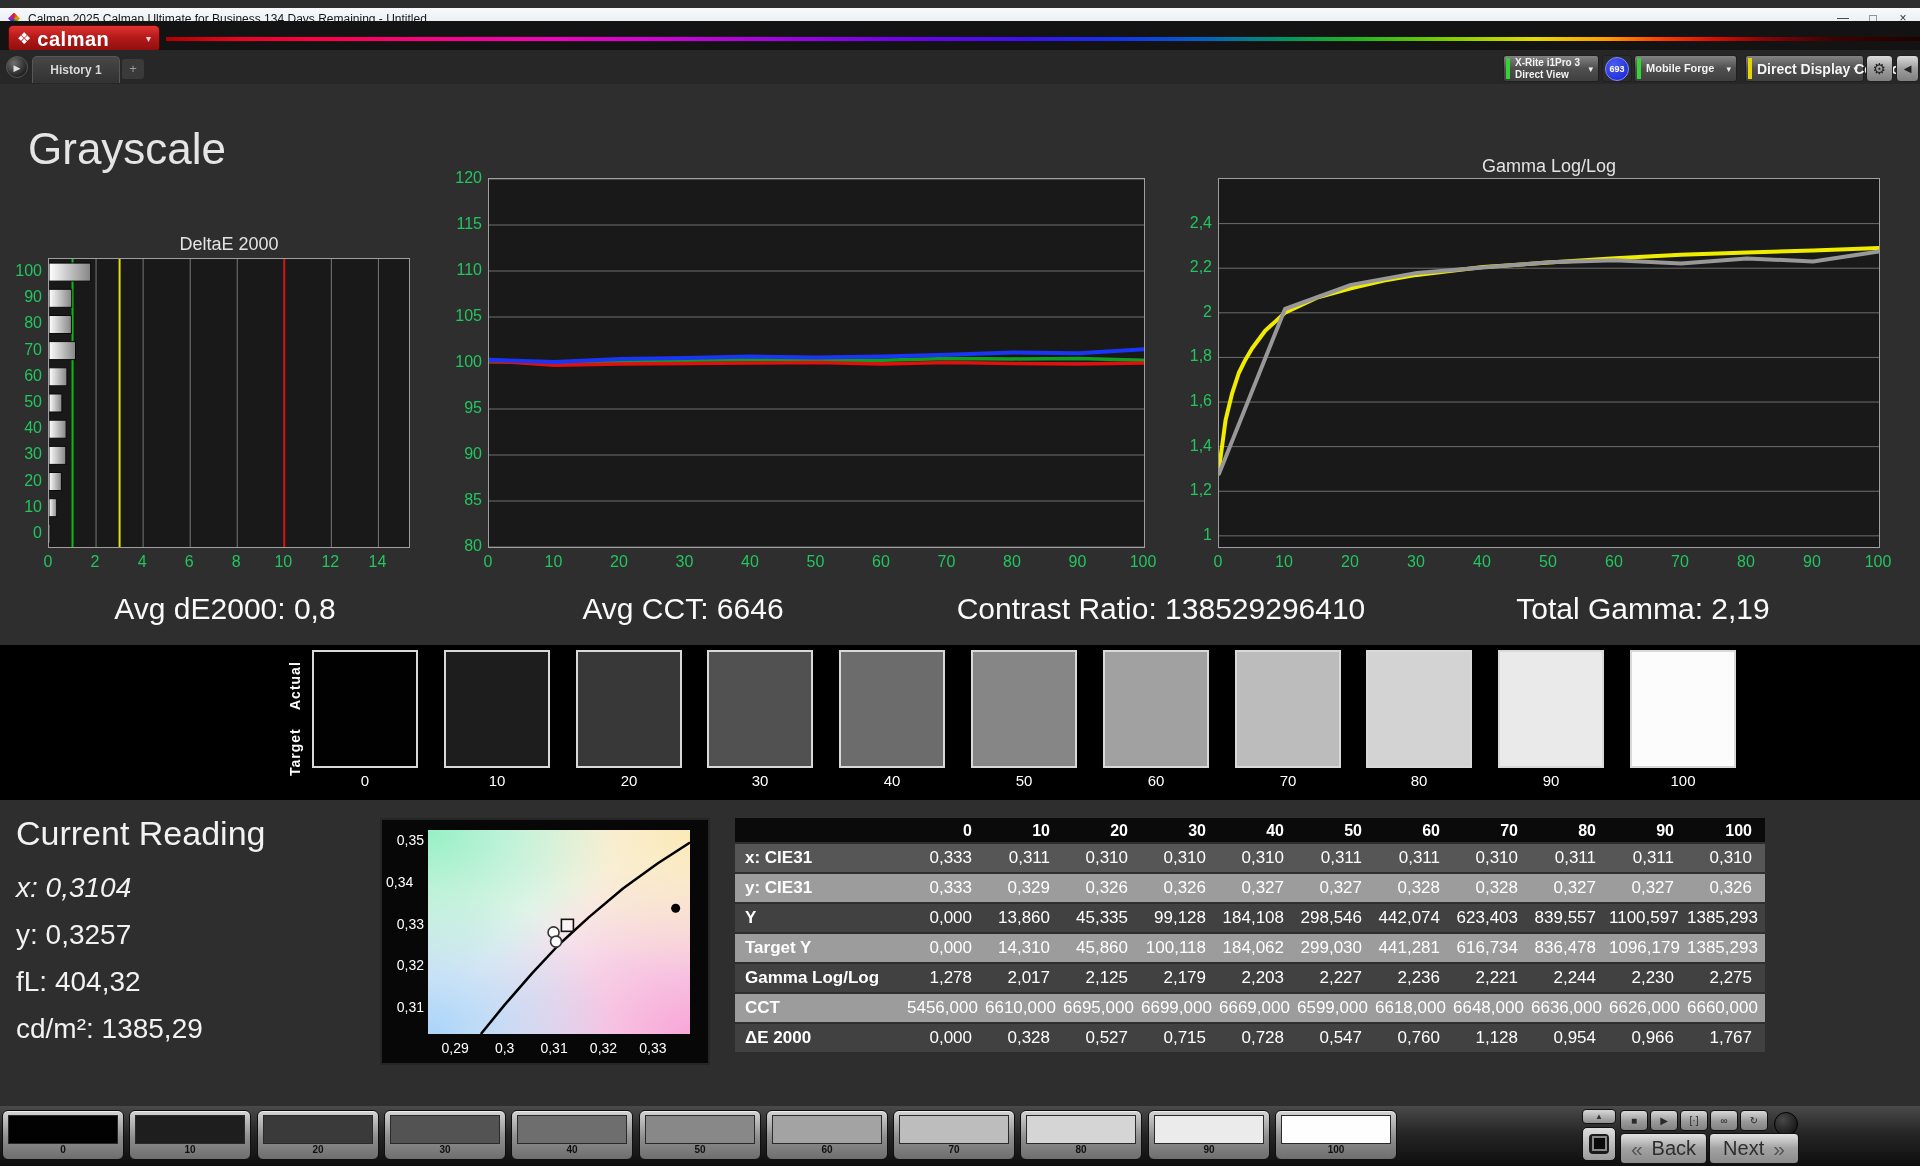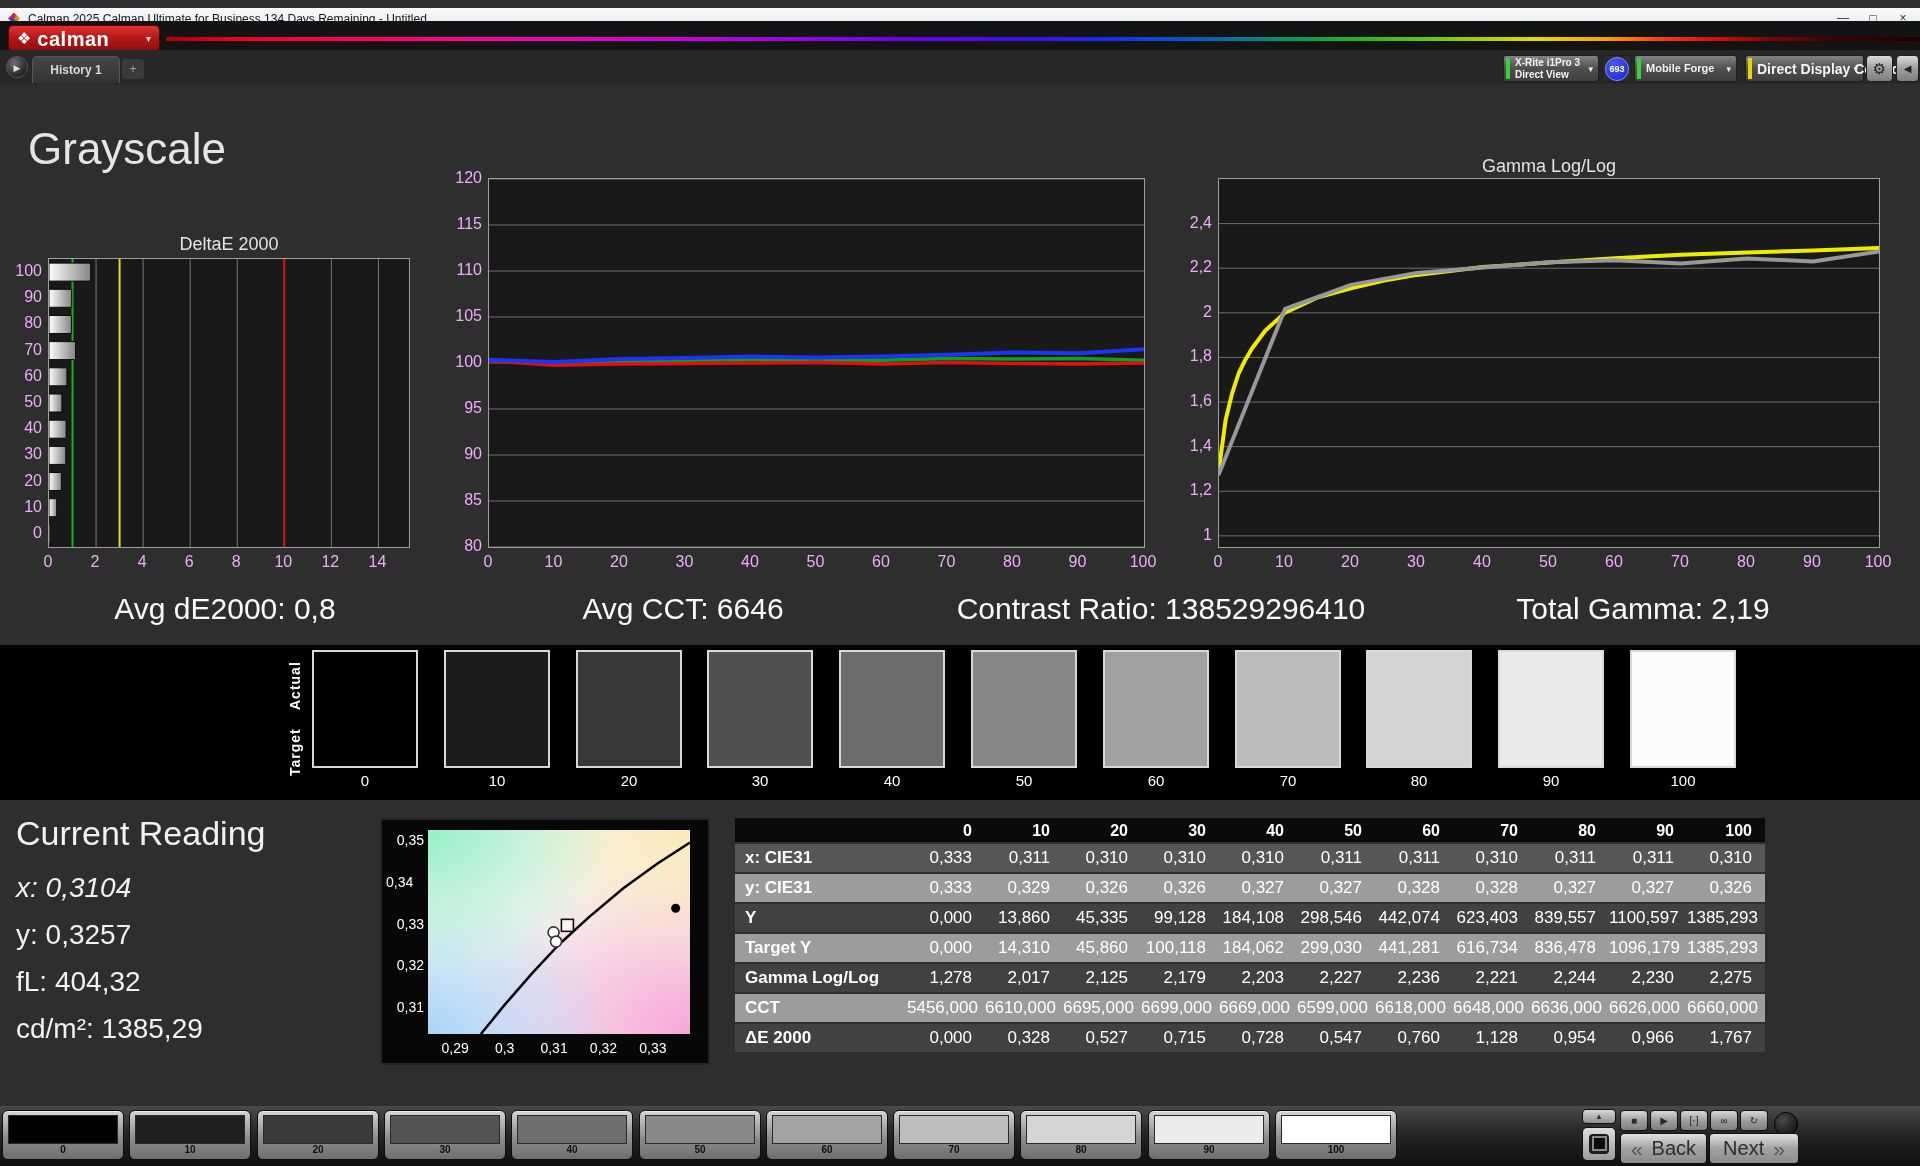--- a/index.html
+++ b/index.html
@@ -50,21 +50,21 @@
     border-radius:3px;box-sizing:border-box;}
   #meter-badge .circ{position:absolute;left:50%;top:50%;transform:translate(-50%,-50%);
     width:22px;height:22px;border-radius:50%;background:radial-gradient(circle at 35% 30%,#4a5cf0,#1420a8 75%);
     border:1px solid #8090ff;color:#fff;font-size:9px;font-weight:bold;text-align:center;line-height:22px;}
   
   #main{position:absolute;left:0;top:84px;width:1920px;height:1022px;}
   #page-title{position:absolute;left:28px;top:40px;font-size:44px;color:#e5e5e5;}
   .chart-title{position:absolute;text-align:center;font-size:18px;color:#e3e3e3;}
   .plot{position:absolute;background:#191919;border:1px solid #9f9f9f;box-sizing:border-box;}
   .plot svg{position:absolute;left:0;top:0;}
-  .tick{position:absolute;font-size:16px;color:#f0abfc;}
+  .tick{position:absolute;font-size:16px;color:#22c55e;}
   .tick.r{text-align:right;}
   .tick.c{text-align:center;}
   .stat{position:absolute;top:508px;font-size:30px;color:#fafafa;text-align:center;white-space:nowrap;}
   
   #strip{position:absolute;left:0;top:561px;width:1920px;height:155px;background:#000;}
   .strip-rowlab{position:absolute;left:287px;width:18px;color:#fff;font-size:14px;font-weight:bold;
     writing-mode:vertical-rl;transform:rotate(180deg);text-align:center;letter-spacing:1px;}
   .strip-sq{position:absolute;top:5px;width:106px;height:118px;border:2px solid #d9d9d9;box-sizing:border-box;}
   .strip-lab{position:absolute;top:127px;width:110px;text-align:center;color:#fff;font-size:15px;}
   

